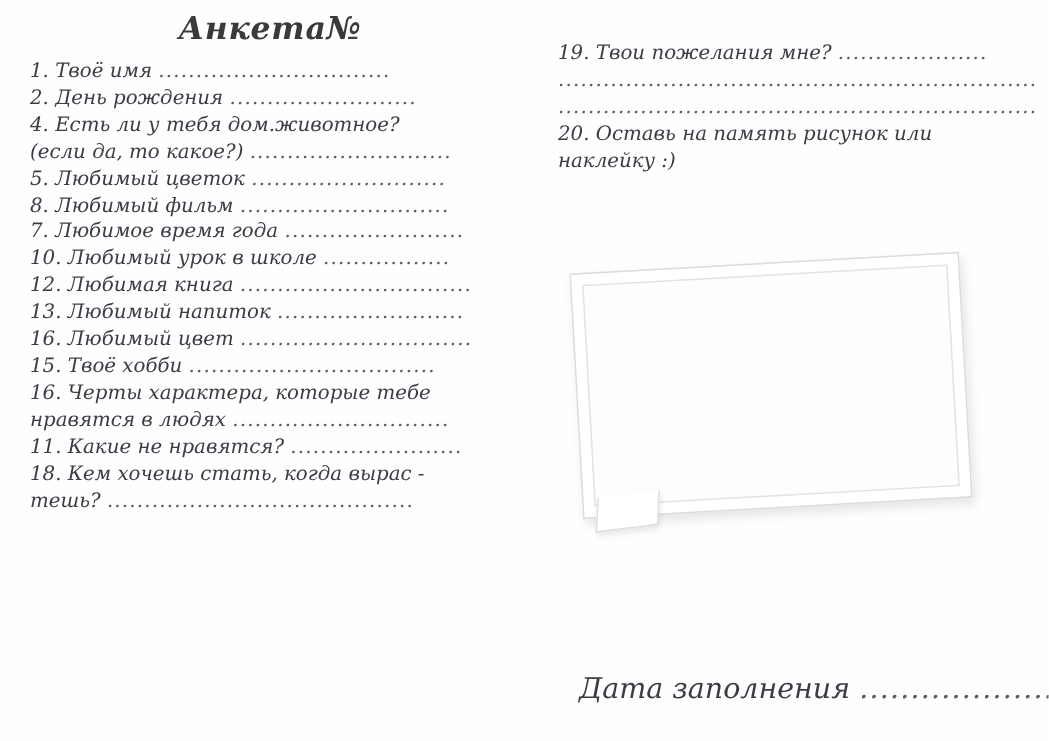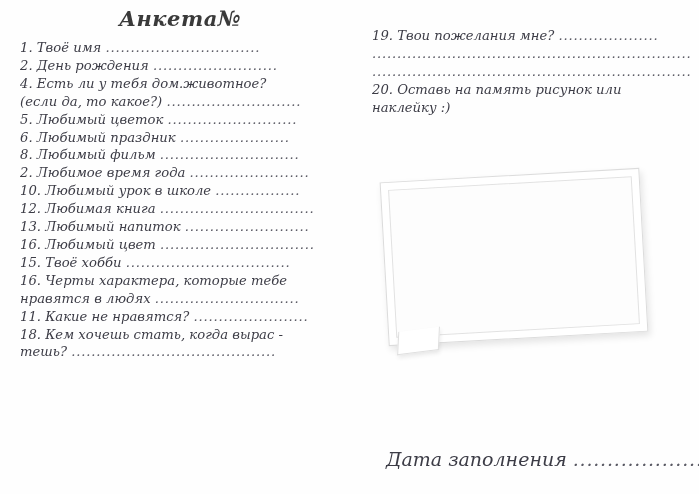--- a/index.html
+++ b/index.html
@@ -121,23 +121,22 @@
 <div class="page">
 
   <div class="title">Анкета№</div>
 
   <div class="col col-left">
     <div class="q"><span>1. Твоё имя </span><span class="dots">...............................</span></div>
     <div class="q"><span>2. День рождения </span><span class="dots">.........................</span></div>
     <div class="q"><span>4. Есть ли у тебя дом.животное?</span><span class="dots"></span></div>
     <div class="q"><span>(если да, то какое?) </span><span class="dots">...........................</span></div>
     <div class="q"><span>5. Любимый цветок </span><span class="dots">..........................</span></div>
-    <div class="q"><span>6. Любимый праздник </span><span class="dots">......................</span></div>
     <div class="q"><span>8. Любимый фильм </span><span class="dots">............................</span></div>
-    <div class="q"><span>2. Любимое время года </span><span class="dots">........................</span></div>
+    <div class="q"><span>7. Любимое время года </span><span class="dots">........................</span></div>
     <div class="q"><span>10. Любимый урок в школе </span><span class="dots">.................</span></div>
     <div class="q"><span>12. Любимая книга </span><span class="dots">...............................</span></div>
     <div class="q"><span>13. Любимый напиток </span><span class="dots">.........................</span></div>
     <div class="q"><span>16. Любимый цвет </span><span class="dots">...............................</span></div>
     <div class="q"><span>15. Твоё хобби </span><span class="dots">.................................</span></div>
     <div class="q"><span>16. Черты характера, которые тебе</span><span class="dots"></span></div>
     <div class="q"><span>нравятся в людях </span><span class="dots">.............................</span></div>
     <div class="q"><span>11. Какие не нравятся? </span><span class="dots">.......................</span></div>
     <div class="q"><span>18. Кем хочешь стать, когда вырас -</span><span class="dots"></span></div>
     <div class="q"><span>тешь? </span><span class="dots">.........................................</span></div>

